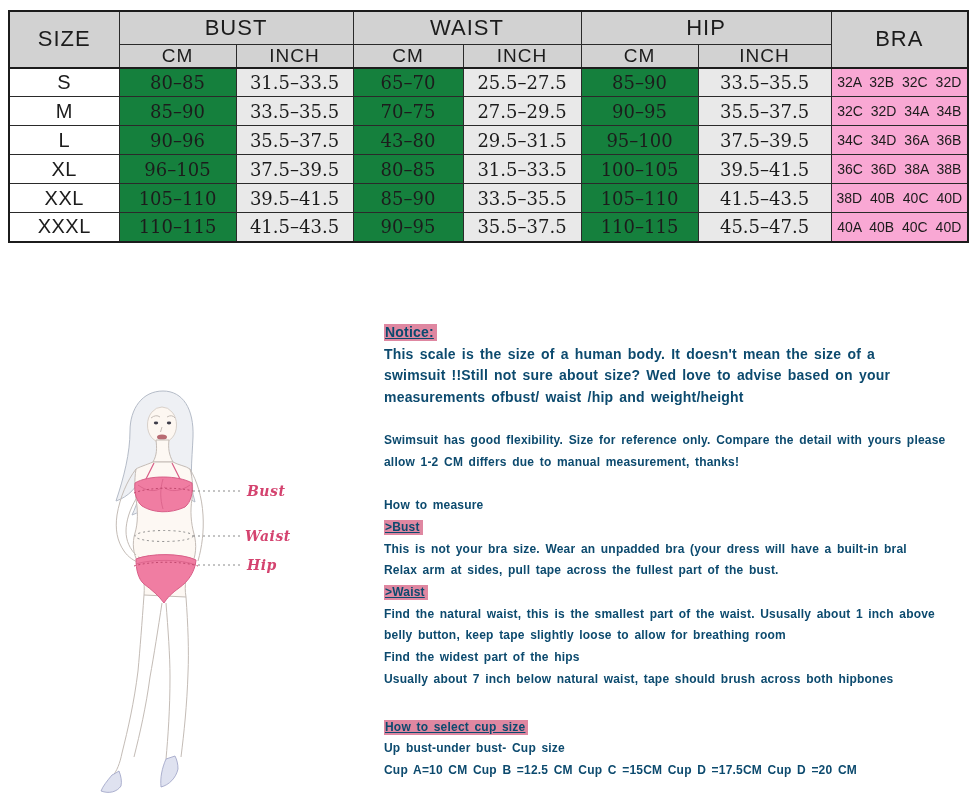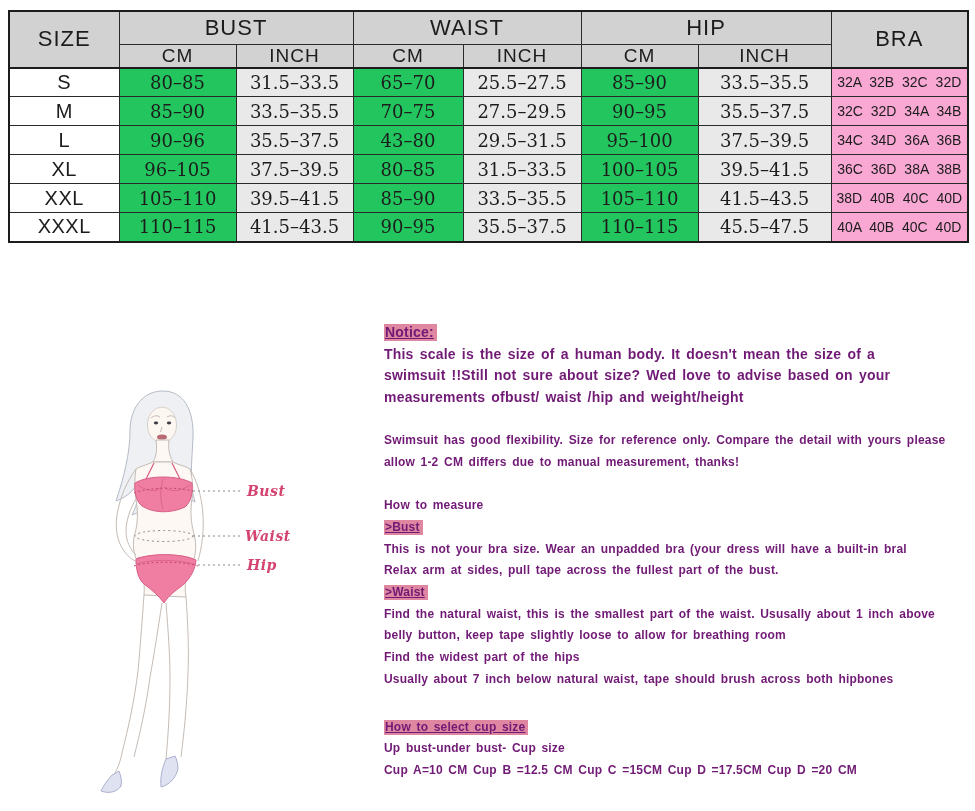--- a/index.html
+++ b/index.html
@@ -27,40 +27,40 @@
   .size-table th,.size-table td{
     border:1px solid #2a2a2a;text-align:center;vertical-align:middle;padding:0;
   }
   .size-table thead th{background:var(--header-gray);font-weight:normal;}
   tr.hr1 th{height:33px;font-size:22px;letter-spacing:1px;}
   tr.hr2 th{height:14px;font-size:19px;letter-spacing:1px;border-bottom:2px solid var(--border-dark);}
   th.rowspan2{border-bottom:2px solid var(--border-dark);}
   .size-table tbody tr{height:29px;}
   .size-table tbody tr:first-child td{border-top:2px solid var(--border-dark);}
   td.c-size{font-size:20px;letter-spacing:0.5px;background:#fff;}
-  td.c-num{font-family:"DejaVu Serif",serif;font-size:18px;background:#22c55e;}
+  td.c-num{font-family:"DejaVu Serif",serif;font-size:18px;background:#15803d;}
   td.c-inch{background:var(--inch-gray);text-align:center;}
   td.c-bra{font-size:14px;background:#f9a8d4;word-spacing:4px;white-space:nowrap;}
 
   
   .figure-wrap{position:absolute;left:50px;top:375px;width:310px;height:436px;}
   .fig-label{
     font-family:"DejaVu Serif",serif;font-style:italic;font-weight:bold;
     font-size:14px;fill:var(--label-pink);letter-spacing:0.5px;
   }
   .sketch{stroke:#c4bcb6;fill:none;stroke-width:1;}
   .skin{fill:#fdf8f3;stroke:#c4bcb6;stroke-width:1;}
   .bikini{fill:var(--bikini-pink);stroke:var(--bikini-stroke);stroke-width:1;}
   .bikini-line{stroke:var(--bikini-stroke);fill:none;stroke-width:0.8;}
   .dot-pink{stroke:#c2496f;fill:none;stroke-width:1;stroke-dasharray:2,2.5;}
   .dash-gray{stroke:#8a8a8a;fill:none;stroke-width:1;stroke-dasharray:2,3;}
   .shoe{fill:#dfe2f0;stroke:#9aa0c4;stroke-width:0.8;}
 
   
-  .notes{position:absolute;left:384px;top:322px;width:592px;font-weight:bold;color:#701a75;}
+  .notes{position:absolute;left:384px;top:322px;width:592px;font-weight:bold;color:#0c4a6e;}
   .note-line{line-height:21.7px;white-space:nowrap;}
   .n-lg{font-size:14px;word-spacing:2px;letter-spacing:0.2px;}
   .n-sm{font-size:12px;word-spacing:2px;letter-spacing:0.2px;}
   .hl{
     background:var(--highlight-pink);
     text-decoration:underline;
     padding:0 3px 1px 1px;
   }
   .gap-a{margin-top:21px;}
   .gap-b{margin-top:22px;}

